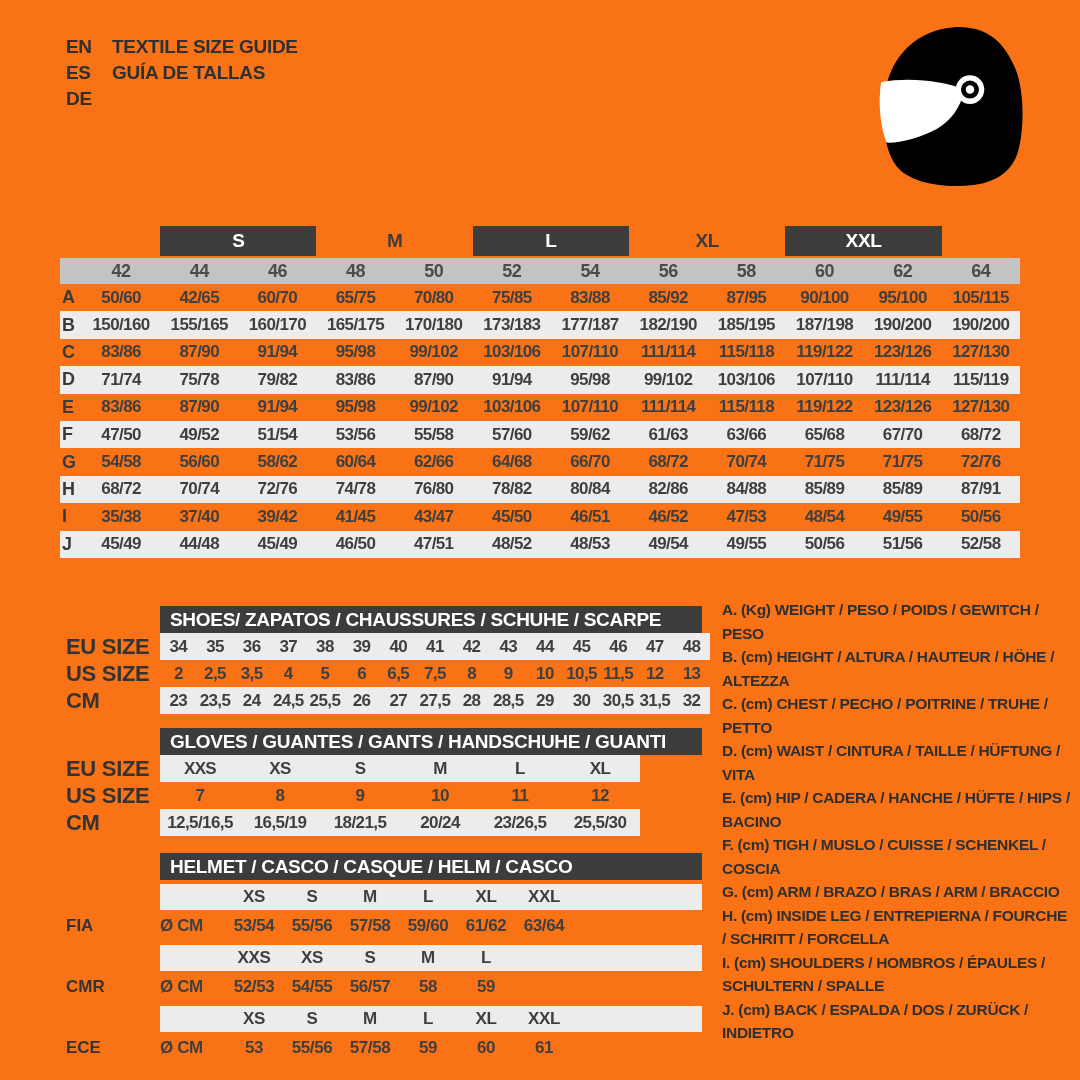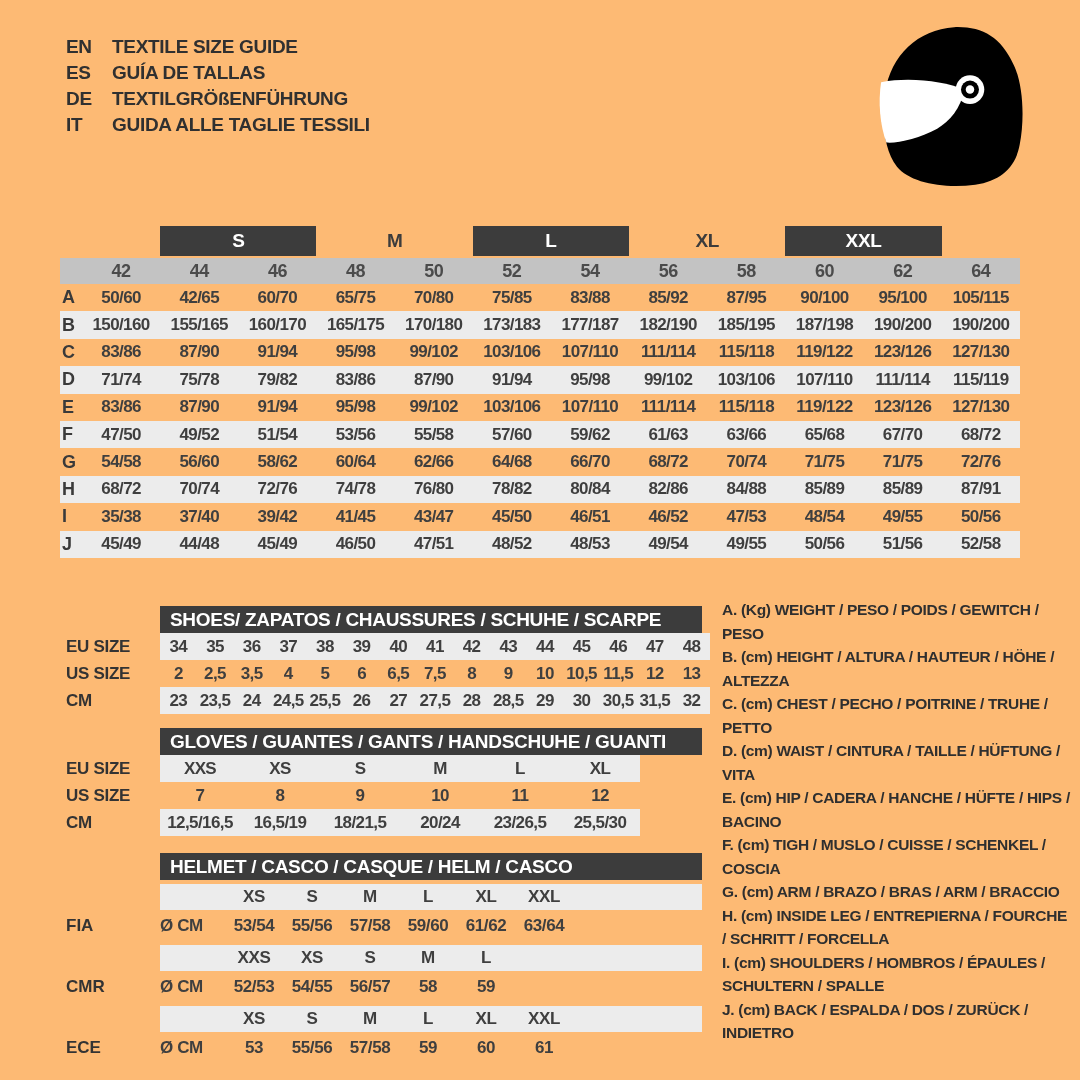--- a/index.html
+++ b/index.html
@@ -1,17 +1,17 @@
 <!DOCTYPE html>
 <html><head>
 <meta charset="utf-8">
 <style>
   html,body{margin:0;padding:0;background:#fff;}
   body{width:1080px;height:1080px;font-family:"Liberation Sans",sans-serif;color:#3a3a3a;}
-  .page{position:relative;width:1080px;height:1080px;background:#fdba74;overflow:hidden;}
+  .page{position:relative;width:1080px;height:1080px;background:#f97316;overflow:hidden;}
 
   
   .lang-list{position:absolute;left:66px;top:34px;}
   .lang-line{display:flex;font-weight:bold;font-size:19px;line-height:26px;letter-spacing:-0.3px;color:#303030;}
   .lang-code{width:46px;flex:0 0 46px;}
 
   
   .helmet-icon{position:absolute;left:876px;top:24px;width:152px;height:164px;}
 
   
@@ -24,21 +24,21 @@
   .band-cell{display:flex;align-items:center;justify-content:center;font-weight:bold;font-size:18px;color:#4b4b4b;letter-spacing:-0.5px;box-sizing:border-box;}
   .size-row{display:flex;height:27.4px;align-items:center;}
   .size-row.striped{background:#ececec;}
   .size-row .row-letter{width:22px;flex:0 0 22px;font-weight:bold;font-size:18px;color:#3a3a3a;padding-left:2px;box-sizing:border-box;}
   .size-cell{display:flex;align-items:center;justify-content:center;font-weight:bold;font-size:17px;letter-spacing:-0.6px;color:#3f3f3f;box-sizing:border-box;}
 
   
   .sub-section{position:absolute;left:60px;width:660px;}
   .title-bar{height:27px;background:#3c3c3c;color:#fff;font-weight:bold;font-size:19px;letter-spacing:-0.3px;display:flex;align-items:center;padding-left:10px;box-sizing:border-box;margin-left:100px;width:542px;}
   .sub-row{display:flex;align-items:center;height:27px;}
-  .sub-row .sub-label{width:100px;flex:0 0 100px;font-weight:bold;font-size:17px;letter-spacing:-0.3px;color:#333;padding-left:6px;box-sizing:border-box;}
+  .sub-row .sub-label{width:100px;flex:0 0 100px;font-weight:bold;font-size:22px;letter-spacing:-0.3px;color:#333;padding-left:6px;box-sizing:border-box;}
   .sub-cells{display:flex;height:100%;align-items:center;}
   .sub-cells.striped{background:#ececec;}
   .sub-cell{display:flex;align-items:center;justify-content:center;font-weight:bold;font-size:17px;letter-spacing:-0.6px;color:#3f3f3f;box-sizing:border-box;}
 
   
   .hl-sizes{display:flex;align-items:center;height:26px;margin-left:100px;width:542px;background:#ececec;margin-top:4px;}
   .hl-unit-spacer{width:65px;flex:0 0 65px;}
   .hl-cell{width:58px;flex:0 0 58px;display:flex;align-items:center;justify-content:center;font-weight:bold;font-size:17px;letter-spacing:-0.4px;color:#3f3f3f;}
   .hl-values{display:flex;align-items:center;height:31px;}
   .hl-values .sub-label{width:100px;flex:0 0 100px;font-weight:bold;font-size:17px;color:#333;padding-left:6px;box-sizing:border-box;}
@@ -57,25 +57,20 @@
       <div class="lang-line">
         <div class="lang-code">EN</div>
         <div class="lang-title">TEXTILE SIZE GUIDE</div>
       </div>
       <div class="lang-line">
         <div class="lang-code">ES</div>
         <div class="lang-title">GUÍA DE TALLAS</div>
       </div>
       <div class="lang-line">
         <div class="lang-code">DE</div>
-        <div class="lang-title">TEXTILGRÖßENFÜHRUNG</div>
-      </div>
-      <div class="lang-line">
-        <div class="lang-code">IT</div>
-        <div class="lang-title">GUIDA ALLE TAGLIE TESSILI</div>
       </div>
     </div>
 
   <div class="helmet-icon">
     <svg width="152" height="164" viewBox="0 0 140 155" xmlns="http://www.w3.org/2000/svg">
       <path fill="#000" d="M72 3 C38 5 12 30 7 64 C3 92 6 120 18 135 C30 150 62 156 92 152 C116 148 130 136 134 114 C139 88 137 56 128 38 C116 12 98 2 72 3 Z"></path>
       <path fill="#fff" d="M3 55 C30 50 62 54 82 62 C78 80 68 92 56 99 C40 108 18 113 8 112 C2 96 0 74 3 55 Z"></path>
       <circle cx="87" cy="62" r="13.5" fill="#fff"></circle>
       <circle cx="87" cy="62" r="8.5" fill="#000"></circle>
       <circle cx="87" cy="62" r="4" fill="#fff"></circle>

